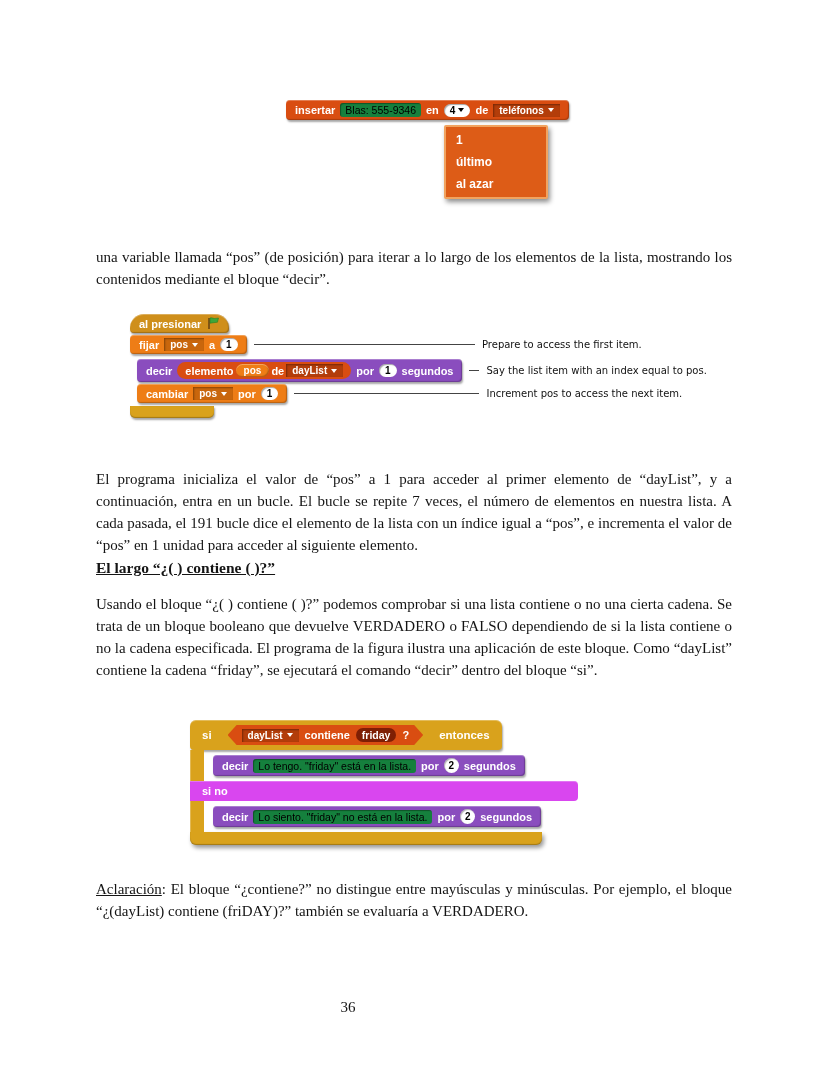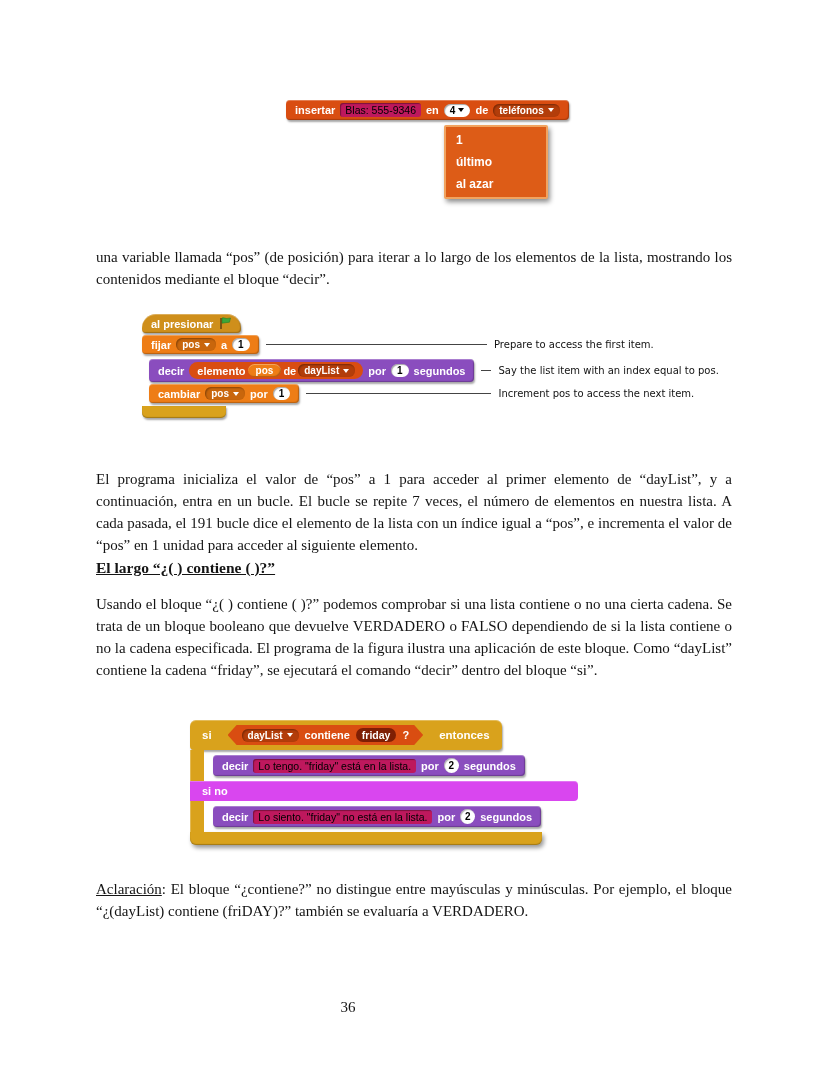--- a/index.html
+++ b/index.html
@@ -30,28 +30,28 @@
   .gold   { background:#d9a21c; }
   .purple { background:#8a4dbe; }
   .hat    { background:#cf8f1b; border-radius:14px 14px 4px 4px; }
 
   .numoval {
     background:#fff; color:#000; border-radius:10px; padding:1px 6px;
     font-size:10px; font-weight:bold; display:inline-flex; align-items:center; gap:3px;
     box-shadow:inset 1px 1px 1px rgba(0,0,0,.35);
   }
   .txtbox {
-    background:#be185d; color:#000; border-radius:3px; padding:1px 5px;
+    background:#15803d; color:#000; border-radius:3px; padding:1px 5px;
     font-size:10.5px; font-weight:normal; box-shadow:inset 1px 1px 1px rgba(0,0,0,.35);
   }
   .darkbox {
     background:#7e1f04; color:#fff; border-radius:7px; padding:1px 6px; font-size:10.5px;
   }
   .dd {
-    display:inline-flex; align-items:center; gap:4px; border-radius:6px;
+    display:inline-flex; align-items:center; gap:4px; border-radius:0;
     padding:1px 6px; font-size:10px; box-shadow:inset 1px 1px 2px rgba(0,0,0,.35);
   }
   .dd.on-orange { background:#c9660c; }
   .dd.on-red    { background:#b33d0a; }
   .varoval { background:#ee7d16; border-radius:10px; padding:1px 8px; font-size:10px;
     box-shadow:inset 0 1px 0 rgba(255,255,255,.3), inset -1px -1px 1px rgba(0,0,0,.25); }
   .repoval { background:#d94d11; border-radius:12px; padding:2px 8px; display:inline-flex; align-items:center; gap:2px; }
   .circle {
     background:#fff; color:#000; width:15px; height:15px; border-radius:50%;
     display:inline-flex; align-items:center; justify-content:center;
@@ -69,21 +69,21 @@
   .fig-insert { position:absolute; left:240px; top:100px; font-family:"Liberation Sans",sans-serif;padding-left:46px; }
   .fig-dd {
     position:absolute; left:204px; top:25px; min-width:96px;
     background:#dd5c17; border:2px solid #f1a35f; border-radius:2px; padding:2px;
     box-shadow:2px 3px 5px rgba(0,0,0,.45);
   }
   .fig-dd .item { color:#fff; font:bold 12px "Liberation Sans",sans-serif; padding:4px 8px; white-space:nowrap; }
 
   
   .script-loop {
-    position:absolute; left:108px; top:314px; width:636px; box-sizing:border-box;
+    position:absolute; left:96px; top:314px; width:636px; box-sizing:border-box;
     padding-left:34px; font-family:"Liberation Sans",sans-serif;
   }
   .srow { display:flex; align-items:center; margin-bottom:2px; }
   .conn { flex:1 1 auto; border-top:1px solid #444; height:0; margin:0 7px; min-width:10px; }
   .ann  { flex:0 0 250px; font-family:"DejaVu Sans",sans-serif; font-size:10px; color:#111; white-space:nowrap; }
   .cbody { display:flex; }
   .carm { width:13px; background:#d9a21c; box-shadow:inset 1px 0 0 rgba(255,255,255,.25), 1px 1px 2px rgba(0,0,0,.3); }
   .cinner { flex:1 1 auto; padding:3px 0 3px 7px; }
   .cfoot { width:84px; height:12px; background:#d9a21c; border-radius:0 0 5px 5px;
     box-shadow:1px 2px 2px rgba(0,0,0,.35), inset 0 -1px 1px rgba(0,0,0,.25); }

